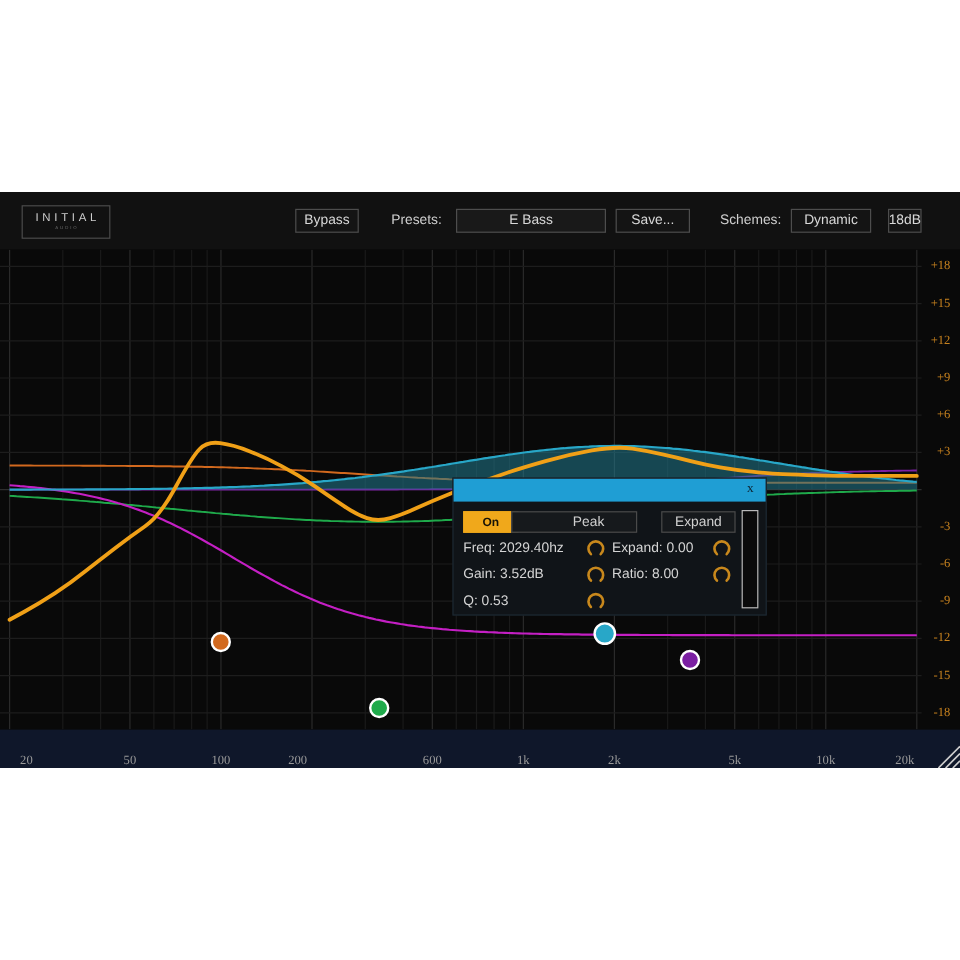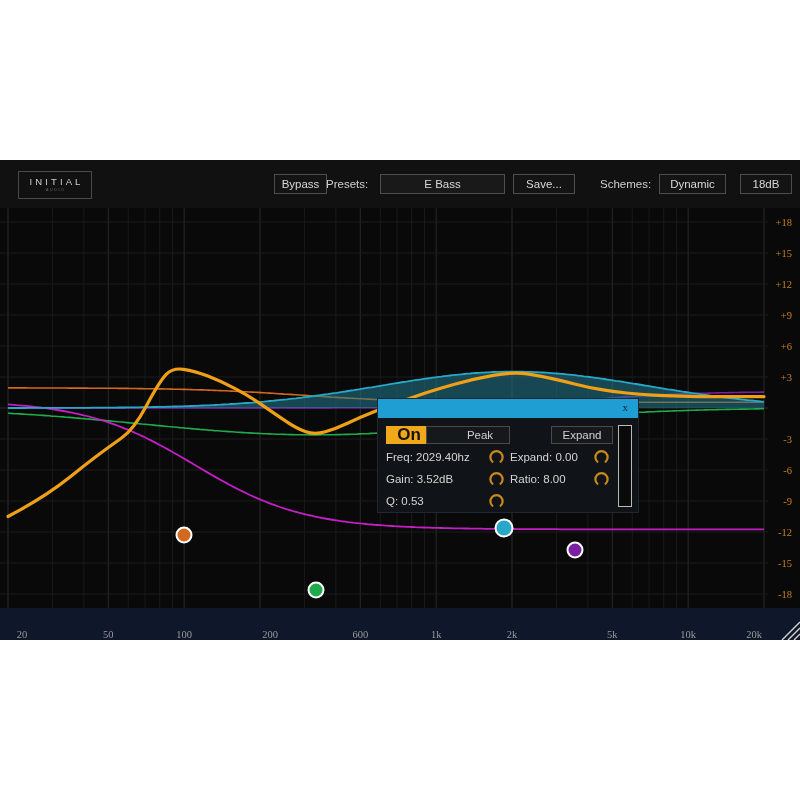--- a/index.html
+++ b/index.html
@@ -38,27 +38,27 @@
     position:absolute;top:14px;height:20px;
     border:1px solid #4d4d4d;background:#141414;
     color:#d8d8d8;font-size:11.5px;
     display:flex;align-items:center;justify-content:center;
     box-sizing:border-box;
   }
   .tlabel{
     position:absolute;top:14px;height:20px;color:#cfcfcf;font-size:11.5px;
     display:flex;align-items:center;
   }
-  #btn-bypass{left:274px;width:53px;}
+  #btn-bypass{left:246px;width:53px;}
   #lbl-presets{left:326px;}
   #fld-preset{left:380px;width:125px;background:#191919;}
   #btn-save{left:513px;width:62px;}
   #lbl-schemes{left:600px;}
   #fld-scheme{left:659px;width:67px;background:#141414;}
-  #btn-db{left:740px;width:52px;}
+  #btn-db{left:740px;width:28px;}
 
   
   .plot{
     position:absolute;left:0;top:48px;width:800px;height:400px;
     background:#090909;overflow:hidden;
   }
   .plot svg{position:absolute;left:0;top:0;}
 
   
   .ylab{
@@ -95,23 +95,23 @@
     position:absolute;right:10px;top:2px;color:#0d2230;font-size:11px;
     font-family:"Liberation Serif", serif;
   }
   .pbtn{
     position:absolute;height:18px;border:1px solid #4a4a4a;
     background:#16191c;color:#cfcfcf;font-size:11.5px;
     display:flex;align-items:center;justify-content:center;box-sizing:border-box;
   }
   #pbtn-on{
     left:8px;top:27px;width:46px;background:#f0a81b;border-color:#f0a81b;
-    color:#171206;font-weight:bold;font-size:17px;
-  }
-  #pbtn-shape{left:48px;top:27px;width:84px;padding-left:24px;}
+    color:#171206;font-weight:bold;font-size:10px;
+  }
+  #pbtn-shape{left:48px;top:27px;width:105px;padding-left:24px;}
   #pbtn-mode{left:173px;top:27px;width:62px;}
   .prow{
     position:absolute;color:#d4d4d4;font-size:11.5px;
     white-space:nowrap;
   }
   .knob{position:absolute;width:17px;height:17px;}
   .vmeter{
     position:absolute;left:240px;top:26px;width:14px;height:82px;
     border:1px solid #b9b9b9;background:#0a0a0a;box-sizing:border-box;
   }
@@ -221,21 +221,21 @@
           <div class="node" style="width: 19px; height: 19px; background: rgb(40, 167, 200); left: 504px; top: 320px;"></div>
           <div class="node" style="width: 17px; height: 17px; background: rgb(123, 31, 162); left: 575px; top: 342px;"></div>
         </div>
     </div>
 
     <div class="xaxis">
       <div id="xlabels">
           <div class="xlab" style="left: 22px;">20</div>
           <div class="xlab" style="left: 108.281px;">50</div>
           <div class="xlab" style="left: 184.14px;">100</div>
-          <div class="xlab" style="left: 270px; font-family: Liberation Serif, serif;">200</div>
+          <div class="xlab" style="left: 248px; font-family: Liberation Serif, serif;">200</div>
           <div class="xlab" style="left: 360.281px;">600</div>
           <div class="xlab" style="left: 436.14px;">1k</div>
           <div class="xlab" style="left: 512px;">2k</div>
           <div class="xlab" style="left: 612.281px;">5k</div>
           <div class="xlab" style="left: 688.14px; margin-top: 44px;">10k</div>
           <div class="xlab" style="left: 754px;">20k</div>
         </div>
       <svg class="grip" viewBox="0 0 22 22">
         <g stroke="#cfcfcf" stroke-width="1.4">
           <line x1="22" y1="4" x2="4" y2="22"></line>

